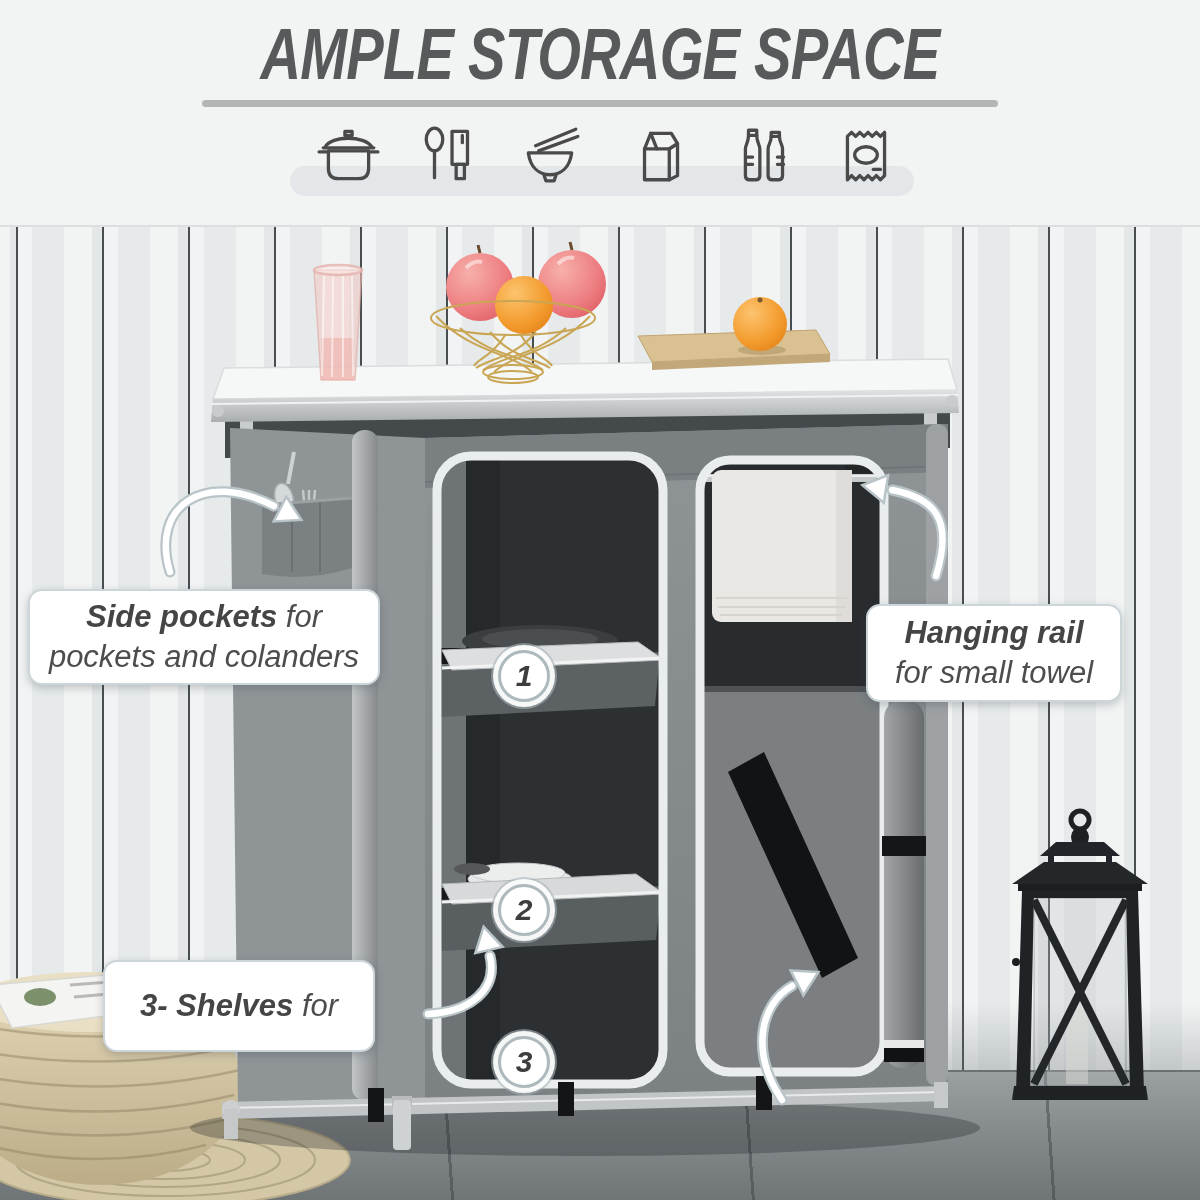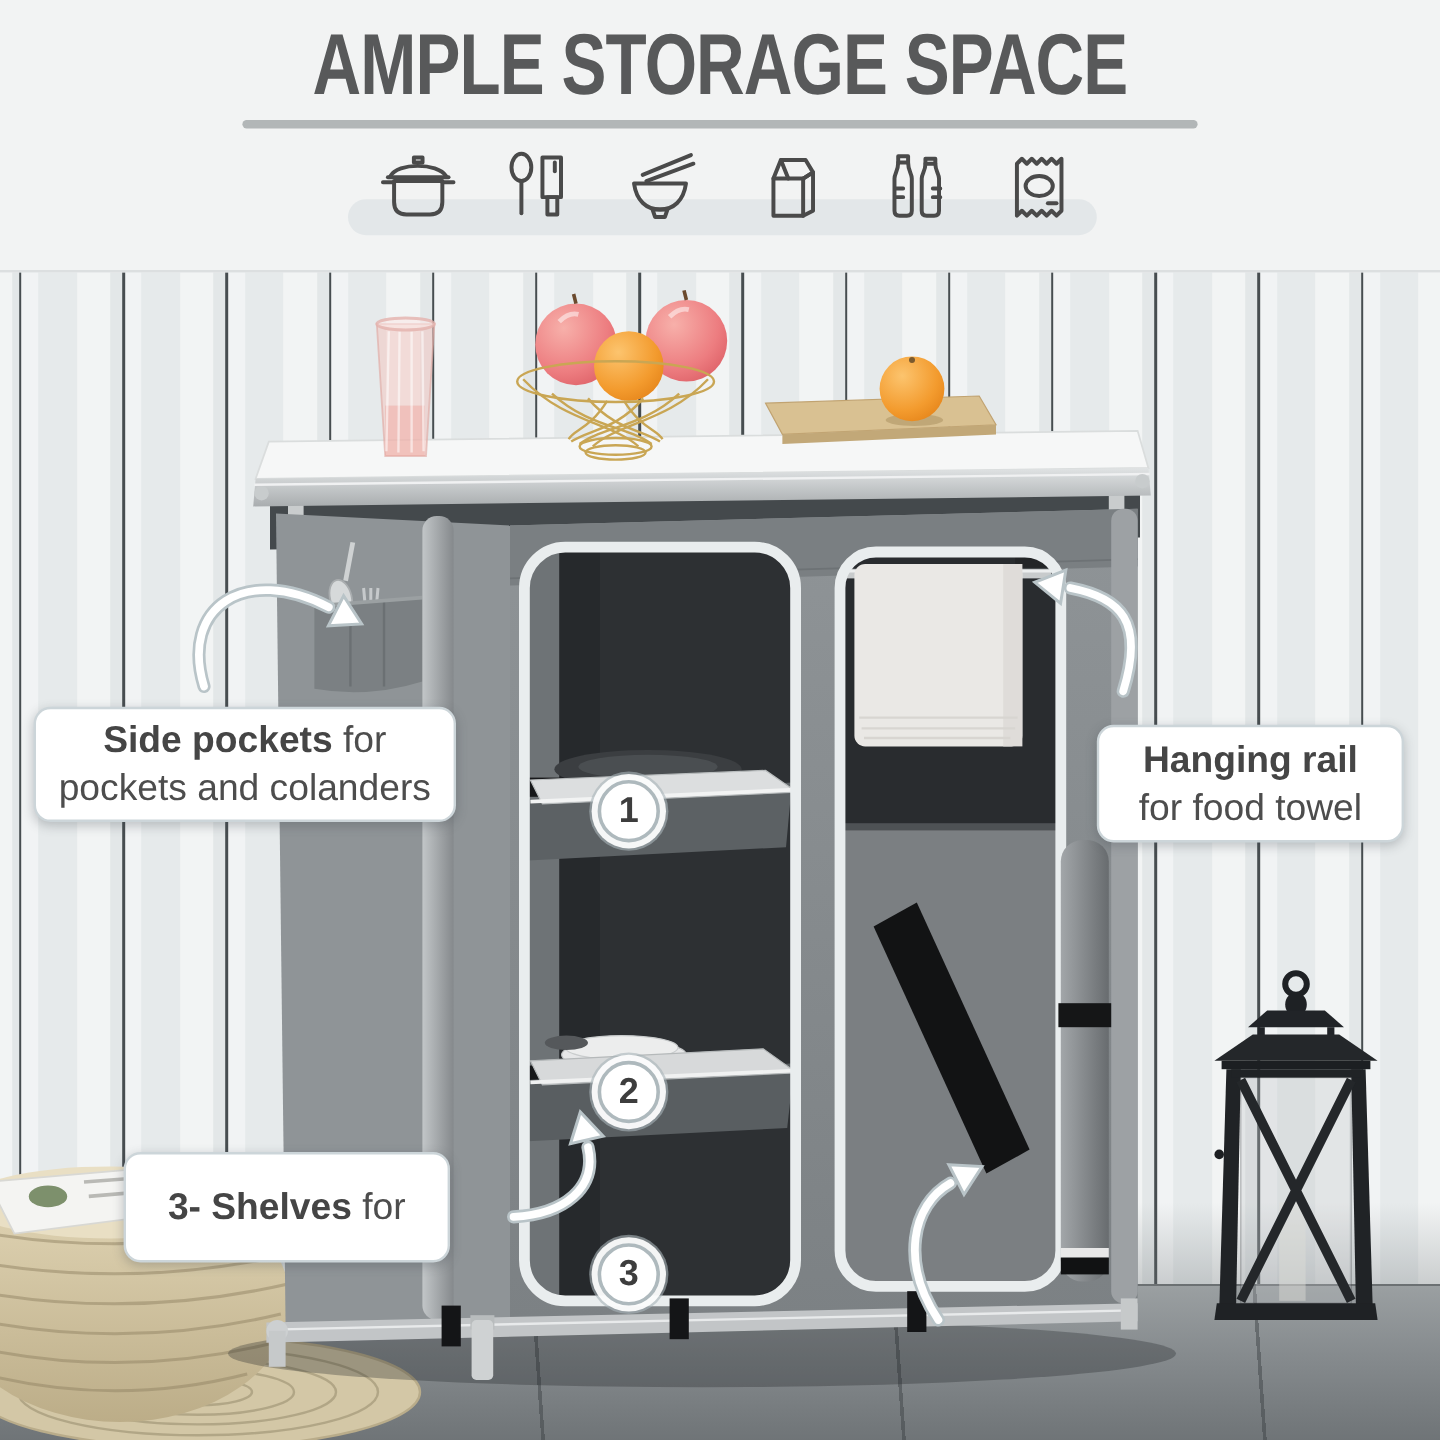--- a/index.html
+++ b/index.html
@@ -1,17 +1,17 @@
 <!DOCTYPE html>
 <html><head>
 <meta charset="utf-8">
 <style>
   html,body{margin:0;padding:0;background:#dfe1e2;}
   .page{position:relative;width:1200px;height:1200px;overflow:hidden;background:#f2f3f3;
-        font-family:"Liberation Sans",sans-serif;}
+        font-family:"Liberation Sans",sans-serif;font-style:italic;}
   
   .header{position:absolute;left:0;top:0;width:1200px;height:225px;background:#f2f3f3;z-index:3;}
   .title{margin:14px 0 0;text-align:center;font-size:72px;line-height:80px;font-weight:700;
          color:#58595a;letter-spacing:-1px;transform:scaleX(.78);transform-origin:center;}
   .divider{width:796px;height:7px;margin:6px auto 0;background:#b2b6b7;border-radius:4px;}
   .icon-strip{position:absolute;left:290px;top:166px;width:624px;height:30px;border-radius:16px;background:#e3e7e9;}
   .hicon{position:absolute;top:122px;width:66px;height:66px;}
   .hicon svg{width:66px;height:66px;display:block;}
   .hicon path,.hicon ellipse,.hicon circle,.hicon rect,.hicon line,.hicon polyline
     {fill:none;stroke:#4a4a4a;stroke-width:3.2;stroke-linecap:round;stroke-linejoin:round;}
@@ -29,21 +29,21 @@
           linear-gradient(180deg,rgba(50,55,58,.45) 0 2px,rgba(0,0,0,0) 2px),
           linear-gradient(180deg,#9ba0a2 0%,#868b8e 45%,#6f7477 100%);}
   .scene{position:absolute;left:0;top:0;}
   
   .callout{position:absolute;box-sizing:border-box;background:#ffffff;border:2px solid #ccd5d9;
            border-radius:14px;box-shadow:0 3px 9px rgba(60,70,75,.28);z-index:5;
            display:flex;flex-direction:column;justify-content:center;align-items:center;
            font-size:31px;line-height:40px;color:#4d4d4d;text-align:center;padding:4px 8px;}
   .callout strong{color:#454545;font-weight:700;}
   .c1{left:28px;top:589px;width:352px;height:96px;}
-  .c2{left:866px;top:604px;width:256px;height:98px;margin-left:48px;}
+  .c2{left:866px;top:604px;width:256px;height:98px;}
   .c3{left:103px;top:960px;width:272px;height:92px;}
   .c4{left:836px;top:1047px;width:340px;height:101px;}
   
   .badge{position:absolute;width:46px;height:46px;border-radius:50%;background:#fff;border:3px solid #aeb9bd;
          box-shadow:0 0 0 5px rgba(255,255,255,.92),0 0 0 7px rgba(168,180,185,.6);
          display:flex;align-items:center;justify-content:center;z-index:4;
          font-size:30px;font-weight:600;color:#3d3d3d;}
   .b1{left:498px;top:650px;} .b2{left:498px;top:884px;} .b3{left:498px;top:1036px;}
 </style>
 </head>
@@ -350,21 +350,21 @@
       </g>
     </svg>
   </div>
 
   <div class="callout c1">
     <div class="line"><strong>Side pockets</strong><span> for</span></div>
     <div class="line">pockets and colanders</div>
   </div>
   <div class="callout c2">
     <div class="line"><strong>Hanging rail</strong><span></span></div>
-    <div class="line">for food towel</div>
+    <div class="line">for small towel</div>
   </div>
   <div class="callout c3">
     <div class="line"><strong>3- Shelves</strong><span> for</span></div>
   </div>
 
   <div class="badge b1">
       <span>1</span>
     </div>
   <div class="badge b2">
       <span>2</span>

